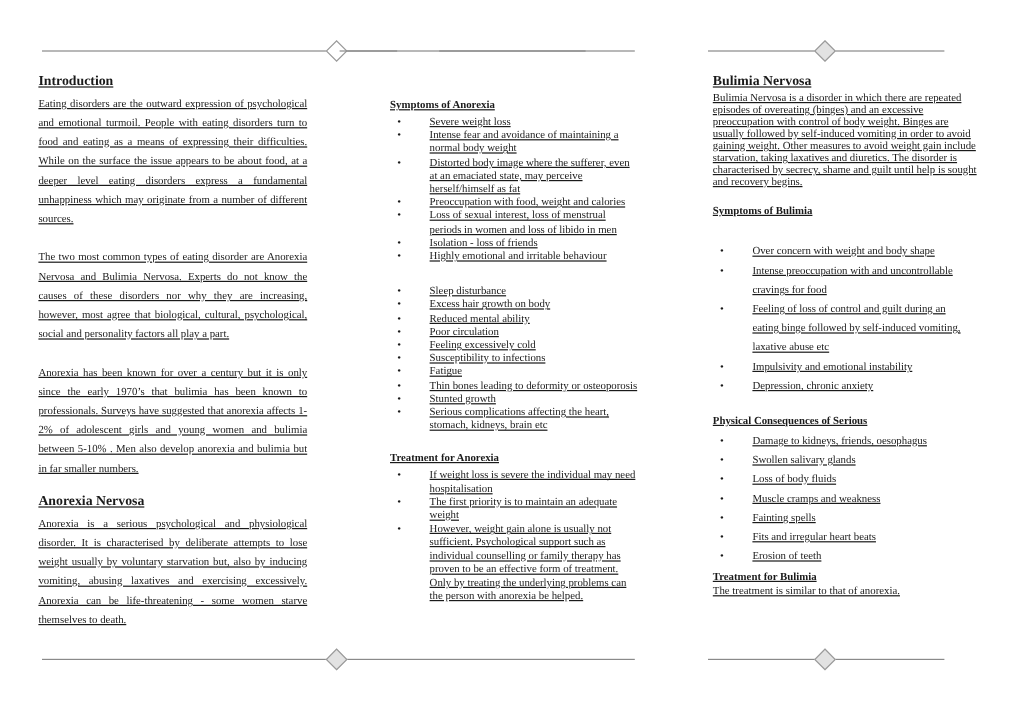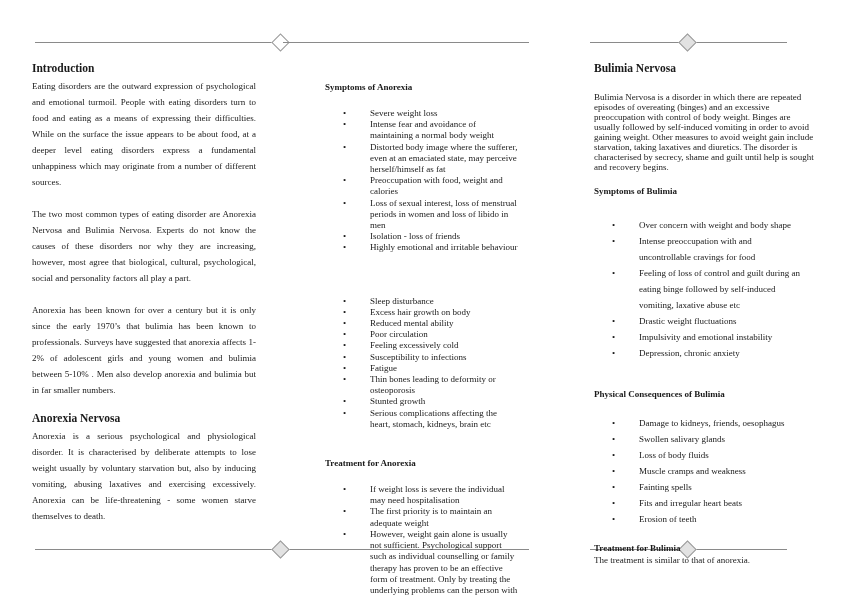--- a/index.html
+++ b/index.html
@@ -6,26 +6,26 @@
   body {
     width: 842px; height: 595px; background: #ffffff; position: relative; overflow: hidden;
     font-family: "Liberation Serif", serif; color: #1a1a1a;
   }
   .rule { position: absolute; height: 1px; background: #8a8a8a; }
   .diamond {
     position: absolute; width: 11px; height: 11px; transform: rotate(45deg);
     border: 1px solid #9a9a9a; background: #ffffff;
   }
   .diamond.filled { background: #e2e2e2; }
-  .col { position: absolute; }
+  .col { position: absolute; text-decoration: underline; }
   h1.sec { font-size: 11.5px; font-weight: bold; margin: 0 0 4px 0; }
   h2.sub { font-size: 9px; font-weight: bold; margin: 0 0 1px 0; }
   p.body { font-size: 9px; line-height: 16px; margin: 0; text-align: justify; }
   p.body.tight { line-height: 10px; text-align: left; }
-  ul.blist { list-style: none; margin: 16px; padding: 0; }
+  ul.blist { list-style: none; margin: 4px; padding: 0; }
   ul.blist li { position: relative; font-size: 9px; line-height: 11.2px; padding-left: 29px; }
   ul.blist li::before { content: "\2022"; position: absolute; left: 2px; top: 0; font-size: 9px; }
   ul.blist.loose li { line-height: 16px; }
 </style>
 </head>
 <body>
 
 <div class="rule" style="left:35px; top:42px; width:296px;"></div>
 <div class="diamond" style="left:274px; top:36px;"></div>
 <div class="rule" style="left:366px; top:42px; width:122px;"></div>
@@ -77,34 +77,33 @@
   <div style="height:12px;"></div>
   <h2 class="sub">Treatment for Anorexia</h2>
   <ul class="blist">
     <li>If weight loss is severe the individual may need hospitalisation</li>
     <li>The first priority is to maintain an adequate weight</li>
     <li>However, weight gain alone is usually not sufficient. Psychological support such as individual counselling or family therapy has proven to be an effective form of treatment. Only by treating the underlying problems can the person with  anorexia be helped.</li>
   </ul>
 </div>
 
 <div class="col" style="left:594px; top:62px; width:222px;">
-  <h1 class="sec" style="margin-bottom:18px;">Bulimia Nervosa</h1>
+  <h1 class="sec" style="margin-bottom:2px;">Bulimia Nervosa</h1>
   <p class="body tight">Bulimia Nervosa is a disorder in which there are repeated episodes of overeating (binges) and an excessive preoccupation with control of body weight. Binges are usually followed by self-induced vomiting in order to avoid gaining weight. Other measures to avoid weight gain include starvation, taking laxatives and diuretics. The disorder is characterised by secrecy, shame and guilt until help is sought and recovery begins.</p>
   <div style="height:14px;"></div>
   <h2 class="sub" style="margin-bottom:21px;">Symptoms of Bulimia</h2>
   <ul class="blist loose">
     <li>Over concern with weight and body shape</li>
     <li>Intense preoccupation with and uncontrollable cravings for food</li>
     <li>Feeling of loss of control and guilt during an eating binge followed by self-induced vomiting, laxative abuse etc</li>
-    <li>Drastic weight fluctuations</li>
     <li>Impulsivity and emotional instability</li>
     <li>Depression, chronic anxiety</li>
   </ul>
   <div style="height:12px;"></div>
-  <h2 class="sub">Physical Consequences of Bulimia</h2>
+  <h2 class="sub">Physical Consequences of Serious</h2>
   <ul class="blist loose">
     <li>Damage to kidneys, friends, oesophagus</li>
     <li>Swollen salivary glands</li>
     <li>Loss of body fluids</li>
     <li>Muscle cramps and weakness</li>
     <li>Fainting spells</li>
     <li>Fits and irregular heart beats</li>
     <li>Erosion of teeth</li>
   </ul>
   <h2 class="sub" style="margin-top:1px; margin-bottom:2px;">Treatment for Bulimia</h2>

